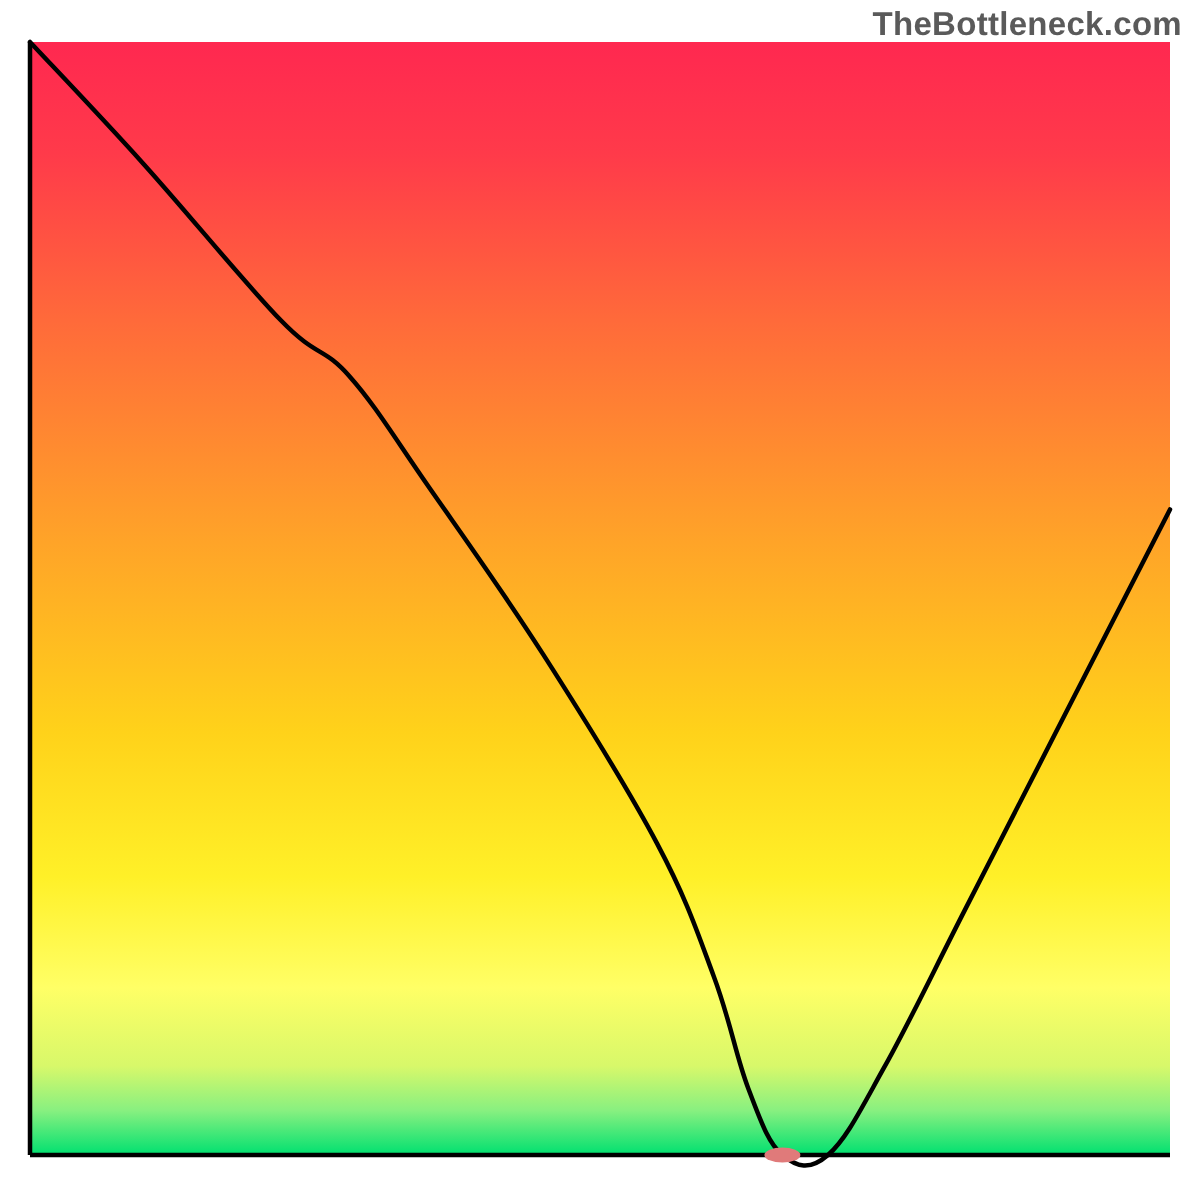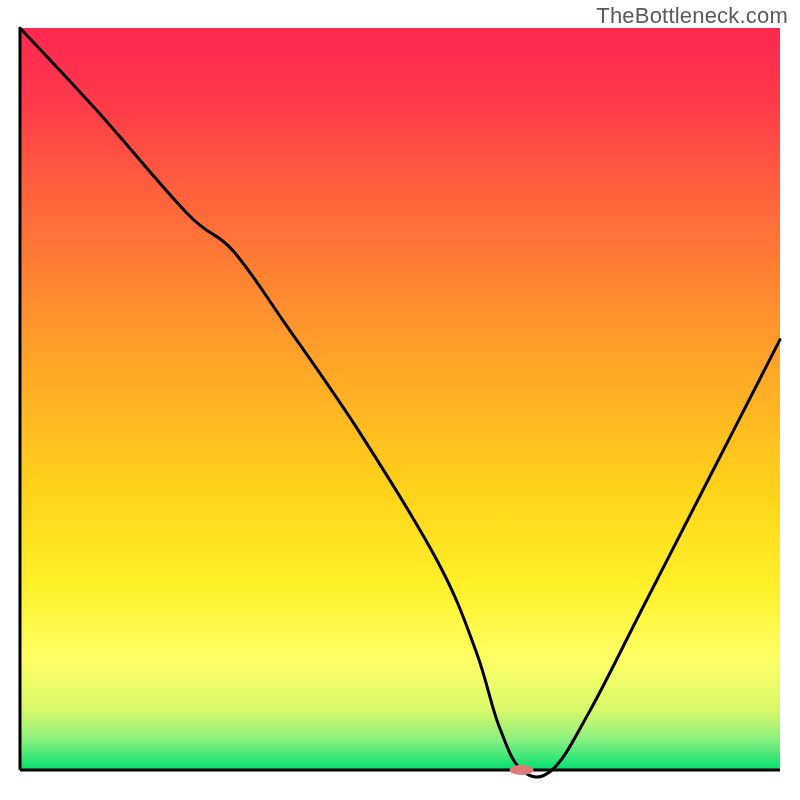--- a/index.html
+++ b/index.html
@@ -14,21 +14,21 @@
     position: relative;
     width: 800px;
     height: 800px;
   }
   .watermark {
     position: absolute;
     top: 3px;
     right: 12px;
     font-family: Arial, Helvetica, sans-serif;
     font-size: 22px;
-    font-weight: 400;
+    font-weight: 700;
     color: #5a5a5a;
     letter-spacing: 0.2px;
   }
   svg {
     display: block;
   }
 </style>
 </head>
 <body>
 

